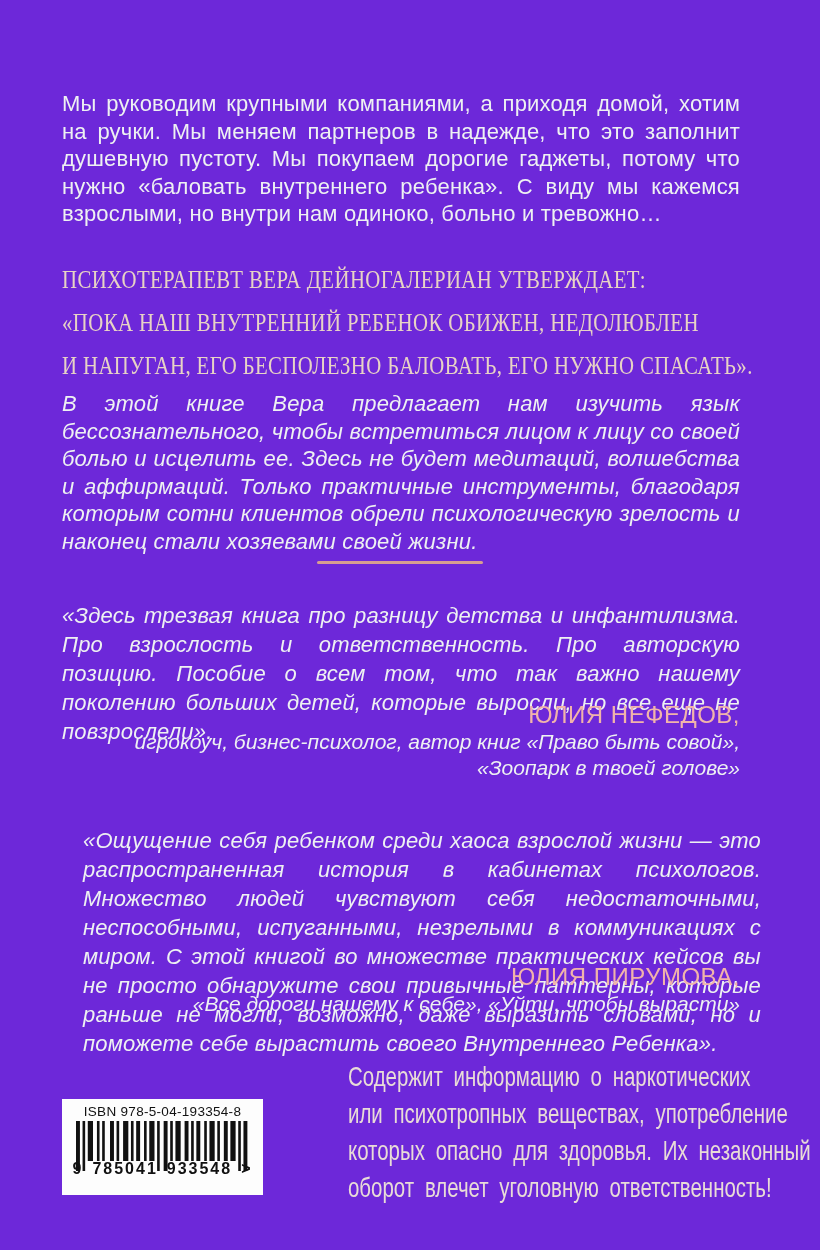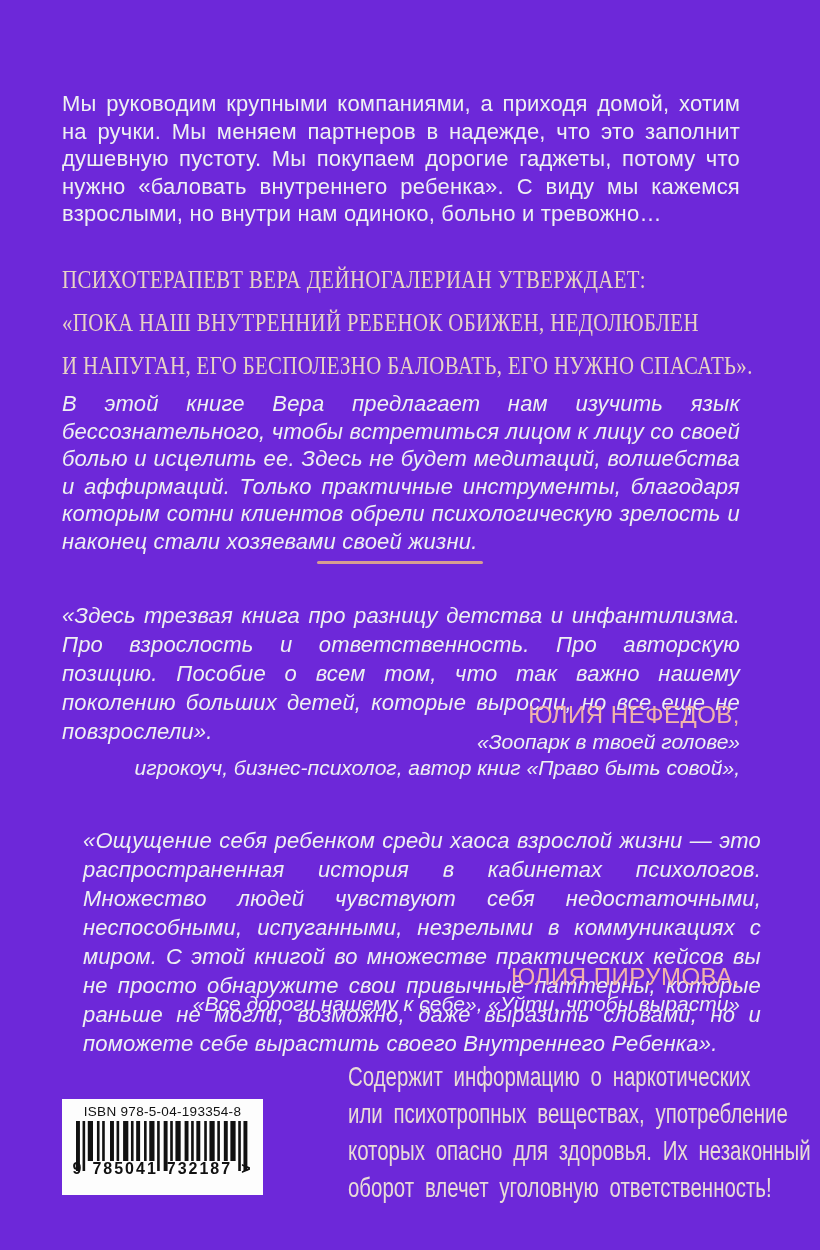--- a/index.html
+++ b/index.html
@@ -130,22 +130,22 @@
   </div>
 
   <p class="block body-text about">В этой книге Вера предлагает нам изучить язык бессознательного, чтобы встретиться лицом к лицу со своей болью и исцелить ее. Здесь не будет медитаций, волшебства и аффирмаций. Только практичные инструменты, благодаря которым сотни клиентов обрели психологическую зрелость и наконец стали хозяевами своей жизни.</p>
 
   <div class="divider"></div>
 
   <p class="block quote quote1">«Здесь трезвая книга про разницу детства и инфантилизма. Про взрослость и ответственность. Про авторскую позицию. Пособие о всем том, что так важно нашему поколению больших детей, которые выросли, но все еще не повзрослели».</p>
 
   <div class="block attribution attr1">
     <div class="attr-name">ЮЛИЯ НЕФЕДОВ,</div>
+    <div class="attr-credit">игрокоуч, бизнес-психолог, автор книг «Право быть совой»,</div>
     <div class="attr-credit">«Зоопарк в твоей голове»</div>
-    <div class="attr-credit">игрокоуч, бизнес-психолог, автор книг «Право быть совой»,</div>
   </div>
 
   <p class="block quote quote2">«Ощущение себя ребенком среди хаоса взрослой жизни — это распространенная история в кабинетах психологов. Множество людей чувствуют себя недостаточными, неспособными, испуганными, незрелыми в коммуникациях с миром. С этой книгой во множестве практических кейсов вы не просто обнаружите свои привычные паттерны, которые раньше не могли, возможно, даже выразить словами, но и поможете себе вырастить своего Внутреннего Ребенка».</p>
 
   <div class="block attribution attr2">
     <div class="attr-name">ЮЛИЯ ПИРУМОВА,</div>
     <div class="attr-credit">«Все дороги нашему к себе», «Уйти, чтобы вырасти»</div>
   </div>
 
   <div class="barcode-box">
@@ -174,21 +174,21 @@
         <rect x="102" y="0" width="4" height="40" fill="#111"></rect>
         <rect x="108" y="0" width="2" height="40" fill="#111"></rect>
         <rect x="113" y="0" width="3" height="40" fill="#111"></rect>
         <rect x="118" y="0" width="4" height="40" fill="#111"></rect>
         <rect x="124" y="0" width="2" height="50" fill="#111"></rect>
         <rect x="128" y="0" width="3" height="50" fill="#111"></rect>
       </svg>
     <div class="barcode-digits">
       <span>9</span>
       <span>785041</span>
-      <span>732187</span>
+      <span>933548</span>
       <span>&gt;</span>
     </div>
   </div>
 
   <div class="warning">
     <div>Содержит информацию о наркотических</div>
     <div>или психотропных веществах, употребление</div>
     <div>которых опасно для здоровья. Их незаконный</div>
     <div>оборот влечет уголовную ответственность!</div>
   </div>

